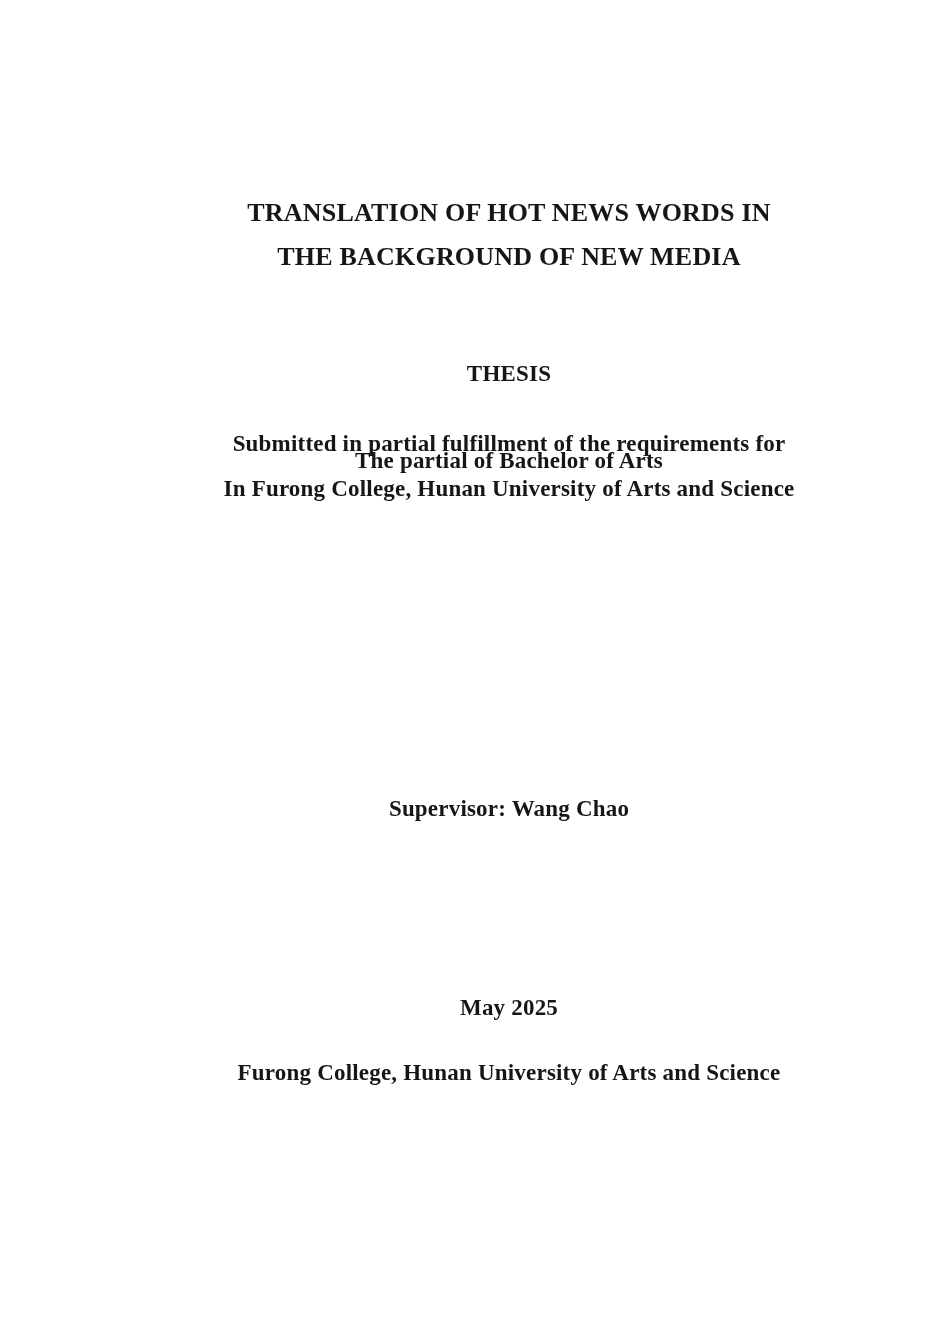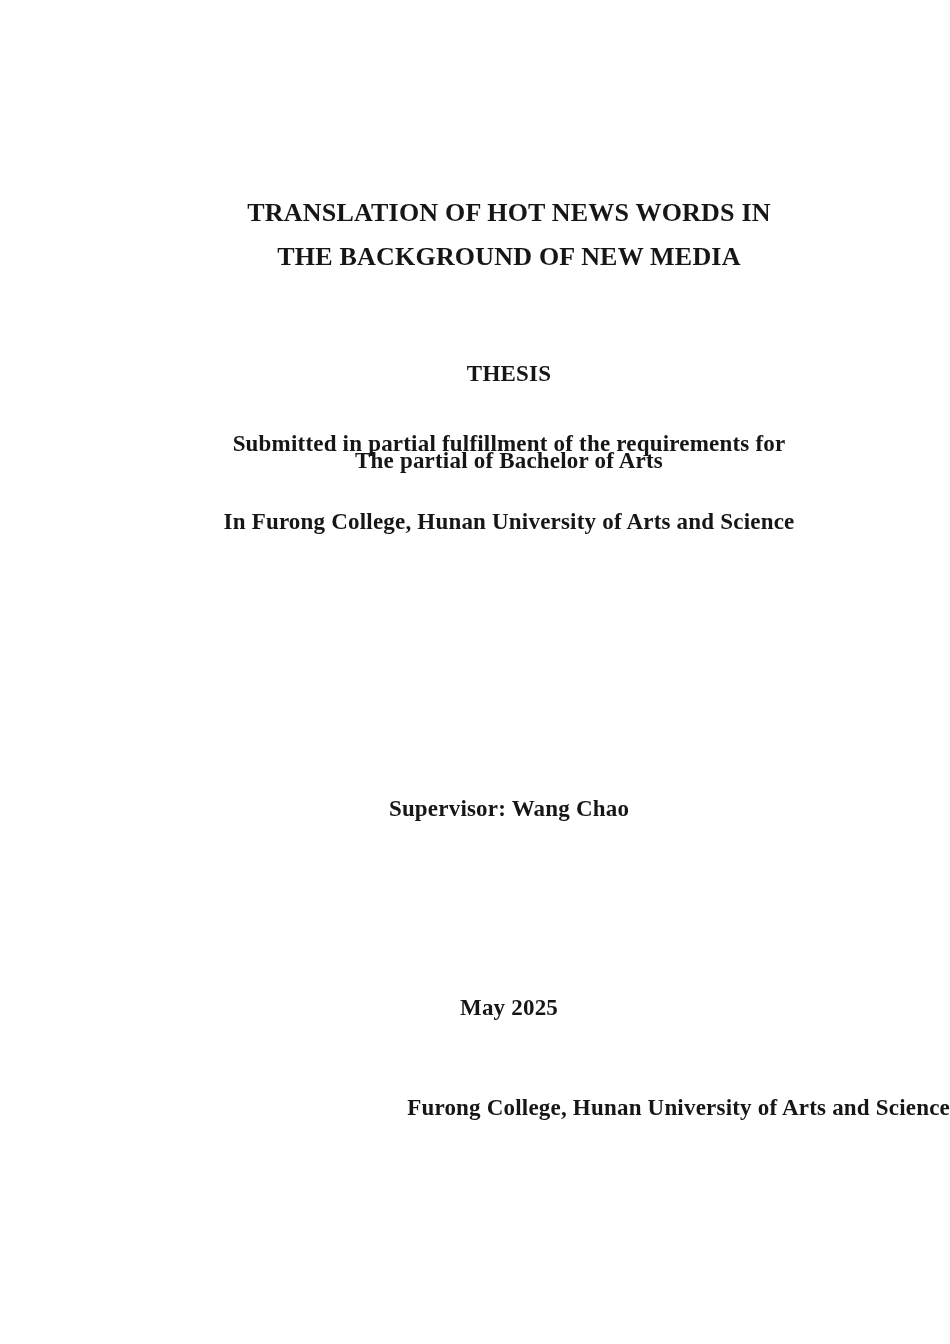--- a/index.html
+++ b/index.html
@@ -27,25 +27,25 @@
     letter-spacing: 0.2px;
   }
   .title-line { font-size: 26px; }
   .body-line  { font-size: 23px; }
 
   .pos-title1     { top: 200px; }
   .pos-title2     { top: 244px; }
   .pos-thesis     { top: 362px; }
   .pos-sub1       { top: 400px; margin-top: 32px; }
   .pos-sub2       { top: 449px; }
-  .pos-sub3       { top: 510px; }
+  .pos-sub3       { top: 477px; }
   .pos-author     { top: 649px; }
   .pos-supervisor { top: 797px; font-family: Liberation Serif, serif; }
   .pos-date       { top: 996px; }
-  .pos-inst       { top: 1096px; text-align: right; }
+  .pos-inst       { top: 1061px; }
 </style>
 </head>
 <body>
 
 <div class="page">
 
   <div class="line title-line pos-title1">TRANSLATION OF HOT NEWS WORDS IN</div>
 
   <div class="line title-line pos-title2">THE BACKGROUND OF NEW MEDIA</div>
 

